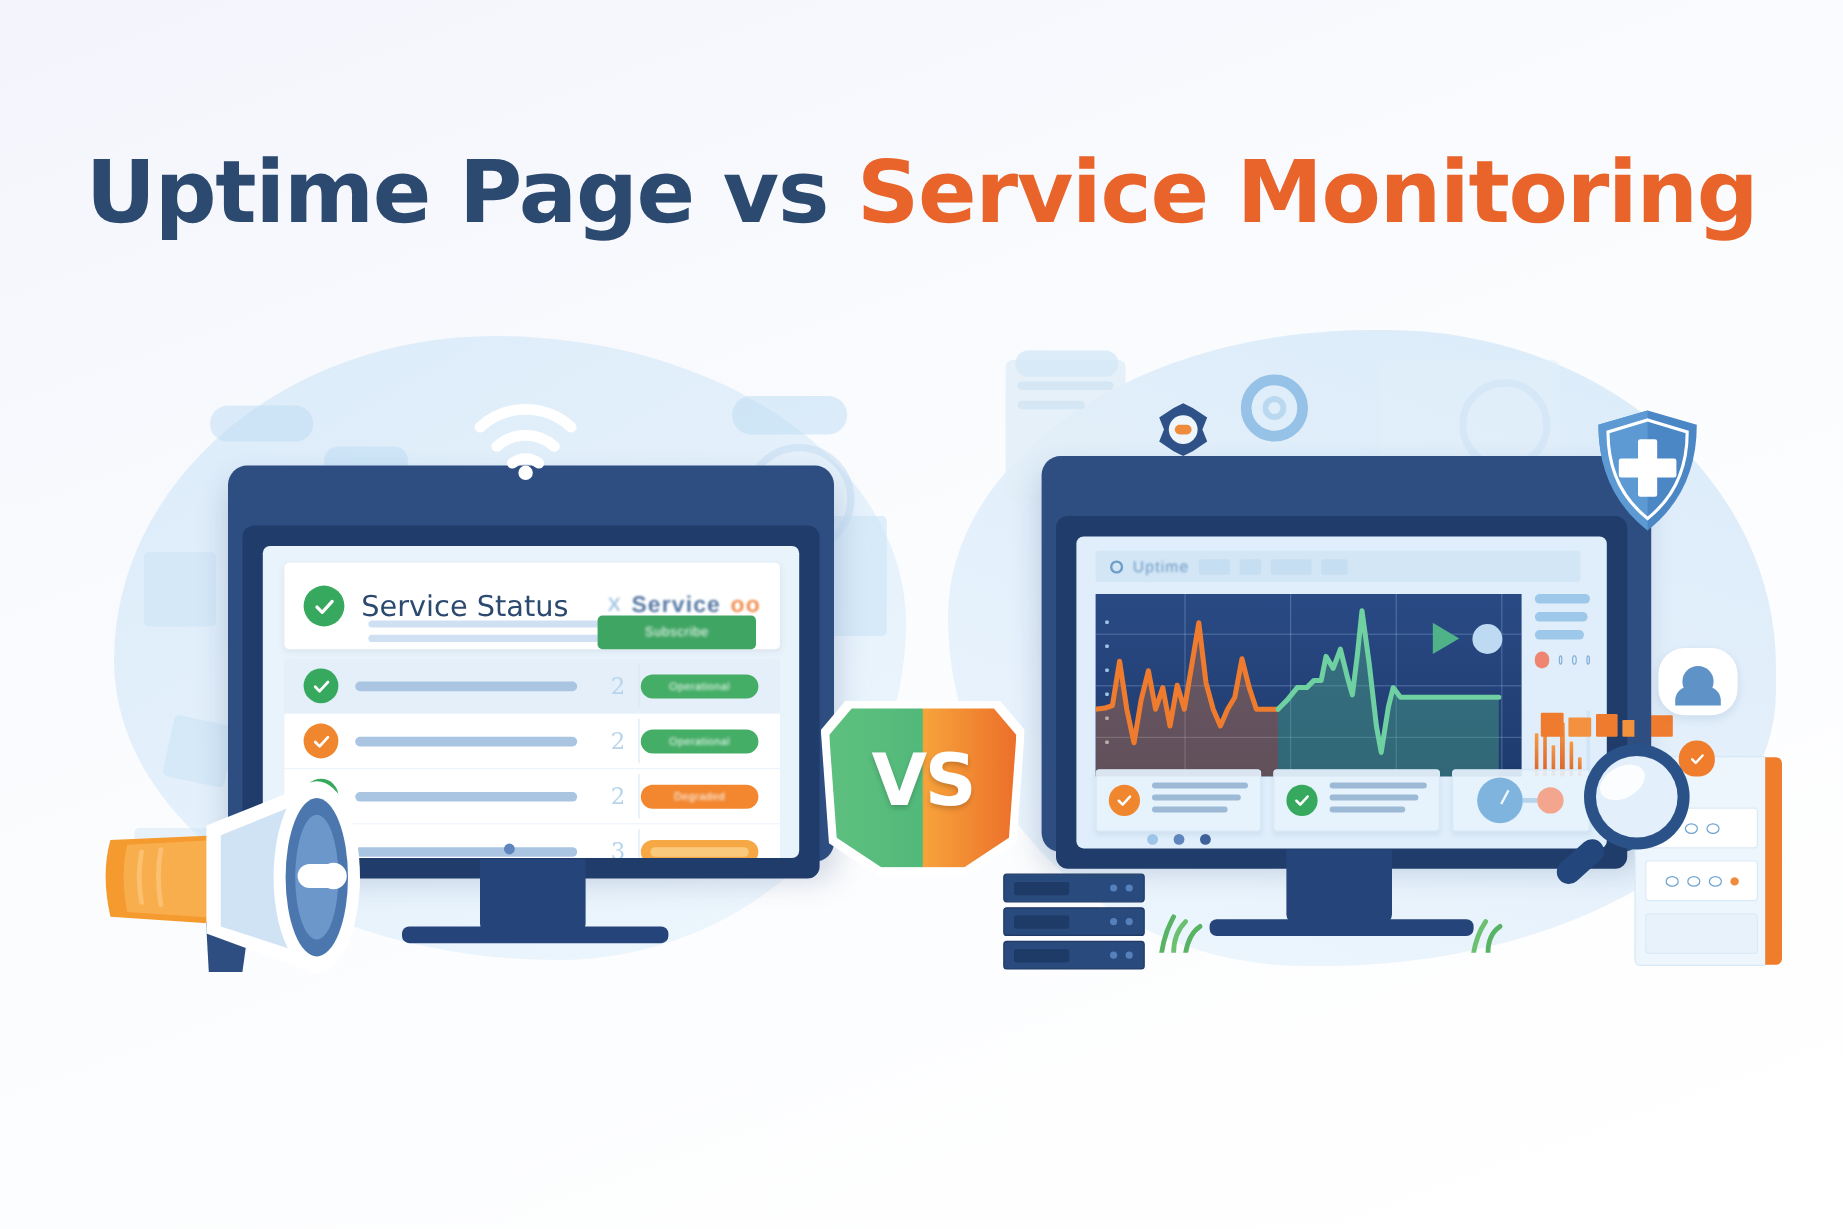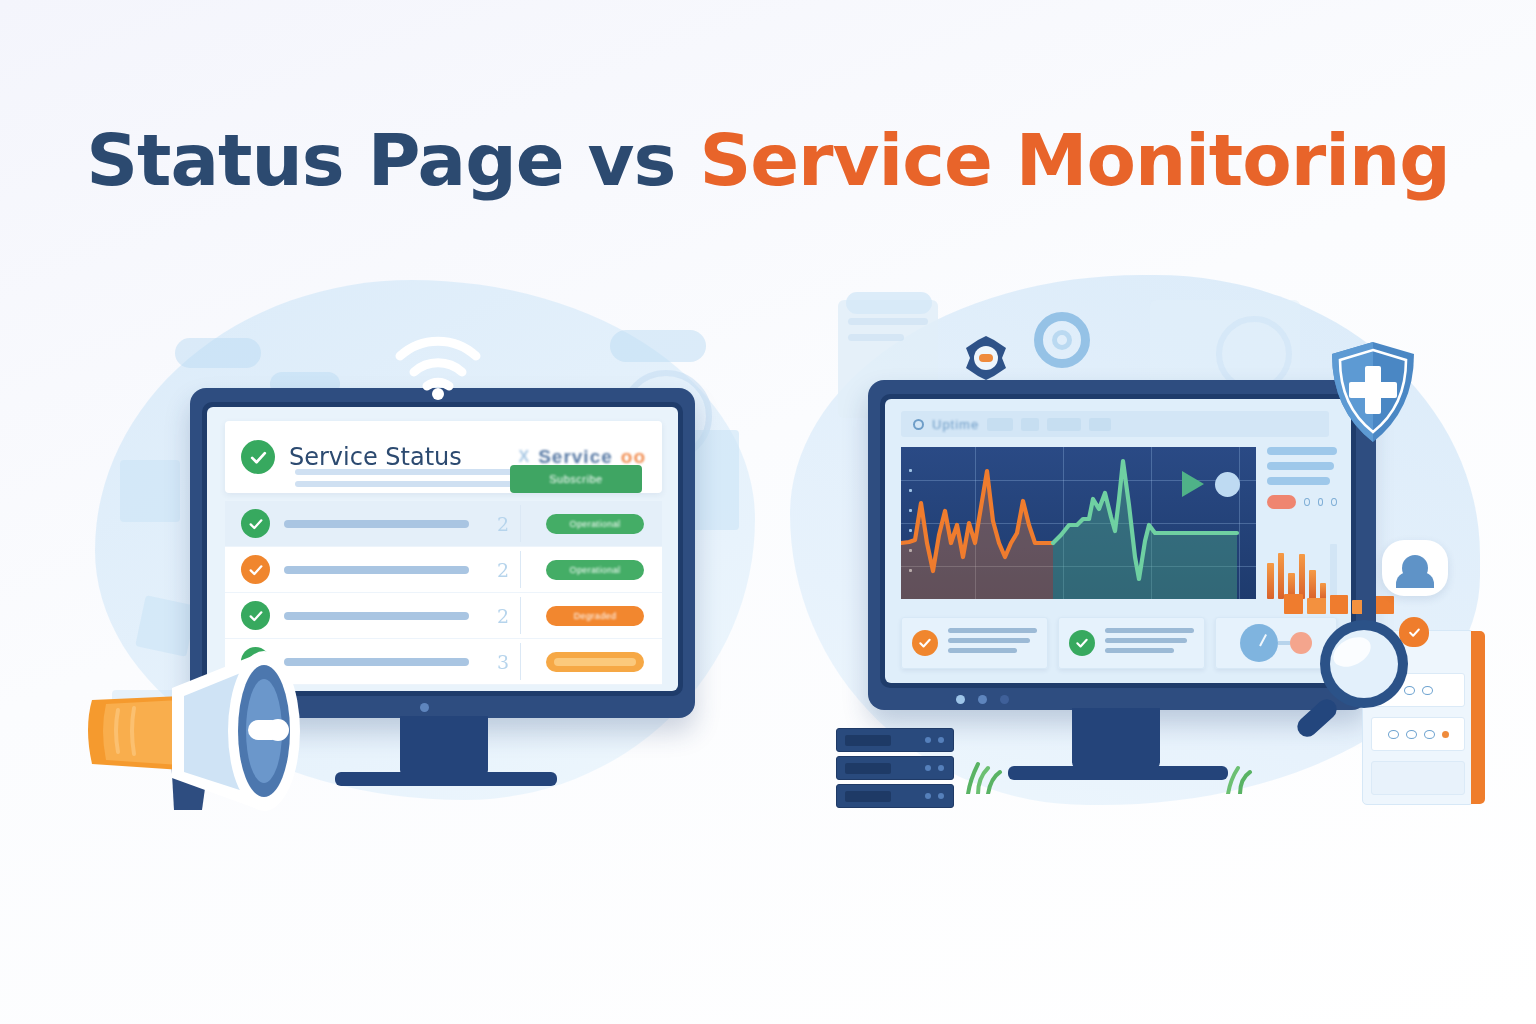--- a/index.html
+++ b/index.html
@@ -66,22 +66,23 @@
   .bezel {
     background: #2e4d80;
     border-radius: 16px;
     padding: 14px 12px 22px 12px;
     box-shadow: 0 14px 26px rgba(30,60,110,.22);
     position: relative;
   }
   .bezel-inner {
     background: #1f3c6b;
     border-radius: 10px;
-    padding: 5px;
+    padding: 17px;
     height: 100%;
+    margin-top: 36px;
   }
   .screen {
     background: #e9f3fb;
     border-radius: 6px;
     width: 100%; height: 100%;
     overflow: hidden;
     position: relative;
   }
   .stand-neck {
     position:absolute; background:#24447a;
@@ -367,21 +368,21 @@
   }
 
   .grass { position:absolute; }
 </style>
 </head>
 <body>
 
 <div class="stage">
 
   <div class="title">
-    <span class="navy">Status Page vs </span><span class="orange">Service Monitoring</span>
+    <span class="navy">Uptime Page vs </span><span class="orange">Service Monitoring</span>
   </div>
 
   <div class="blob blob-left"></div>
   <div class="blob blob-right"></div>
 
   <div class="deco deco-cloud" style="left:175px; top:338px; width:86px; height:30px;"></div>
   <div class="deco deco-cloud" style="left:270px; top:372px; width:70px; height:24px;"></div>
   <div class="deco deco-cloud" style="left:610px; top:330px; width:96px; height:32px;"></div>
   <div class="deco deco-sq" style="left:120px; top:460px; width:60px; height:62px;"></div>
   <div class="deco deco-sq" style="left:140px; top:600px; width:52px; height:52px; transform:rotate(12deg);"></div>
@@ -722,14 +723,19 @@
 
   <div class="magnifier">
     <svg viewBox="0 0 130 140" width="130" height="140">
       <rect x="6" y="96" width="46" height="20" rx="10" fill="#23467d" transform="rotate(-42 29 106)"></rect>
       <circle cx="76" cy="52" r="44" fill="#2b5288"></circle>
       <circle cx="76" cy="52" r="34" fill="#e3f0fb"></circle>
       <ellipse cx="64" cy="40" rx="20" ry="13" fill="#ffffff" opacity=".85" transform="rotate(-28 64 40)"></ellipse>
     </svg>
   </div>
 
+  <div class="vs-wrap">
+    <div class="vs-shape"></div>
+    <div class="vs-inner"></div>
+    <div class="vs-text">VS</div>
+  </div>
 
 </div>
 
 </body></html>

